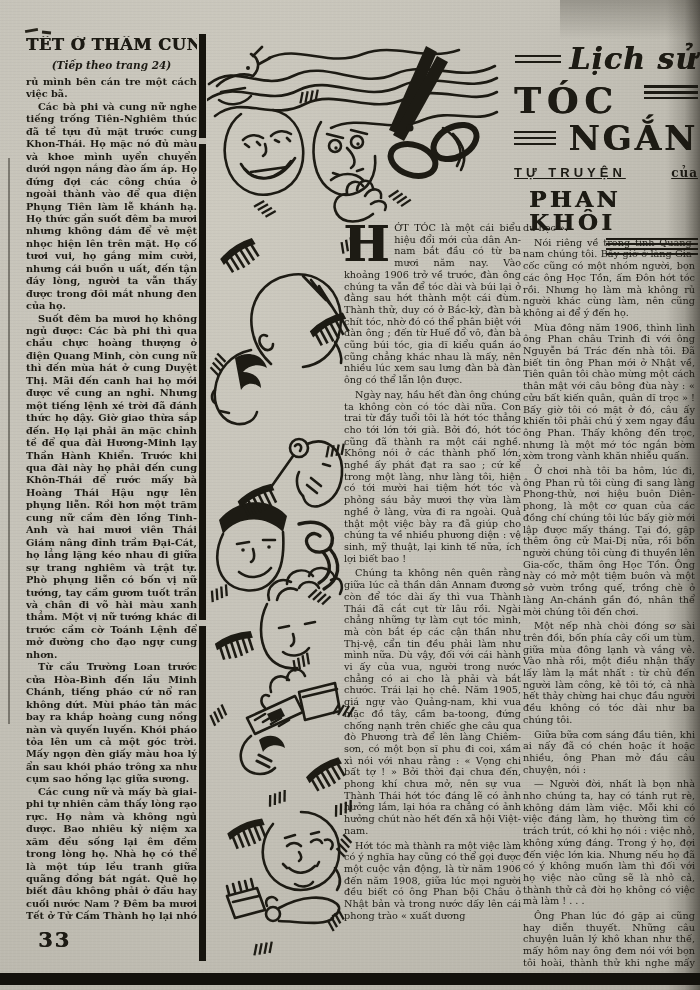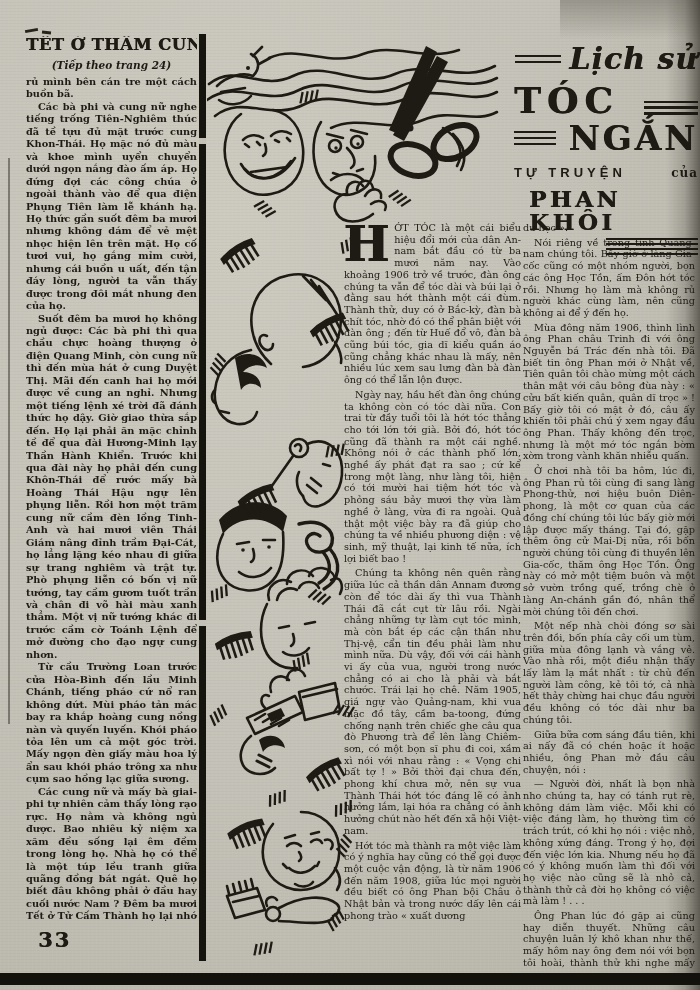--- a/index.html
+++ b/index.html
@@ -38,28 +38,28 @@
   .divider .g1 { top:104px; } .divider .g2 { top:586px; }
 
   .illus { position:absolute; left:207px; top:28px; }
 
   
   .rhead { position:absolute; left:514px; top:44px; width:184px; }
   .lines i { display:block; height:2.4px; background:#1d1b14; margin:3.4px 0; }
   .krow { display:flex; align-items:center; justify-content:flex-end; gap:8px; }
   .krow .lines { width:46px; }
   .kicker { font:italic 700 30px/1 "DejaVu Serif", serif; letter-spacing:1px; text-shadow:0.4px 0 0 currentColor; }
-  .trow1 { display:flex; align-items:flex-end; gap:25px; margin-top:8px; }
+  .trow1 { display:flex; align-items:flex-start; gap:25px; margin-top:8px; }
   .t1 { font:700 36px/1 "DejaVu Serif", serif; letter-spacing:6px; text-shadow:0.6px 0 0 currentColor; }
   .grow { flex:1; }
   .trow2 { display:flex; align-items:center; gap:8px; margin-top:3px; }
   .trow2 .lines { width:42px; }
   .t2 { flex:1; text-align:right; font:700 34px/1 "DejaVu Serif", serif; letter-spacing:3px; text-shadow:0.6px 0 0 currentColor; }
   .srow { display:flex; justify-content:space-between; align-items:baseline; margin-top:11px;
-    font:700 13px/1 "Liberation Sans", sans-serif; letter-spacing:4px; }
+    font:700 13px/1 "Liberation Sans", sans-serif; letter-spacing:4px;text-decoration:underline; }
   .srow .cua { font:700 12px/1 "DejaVu Serif", serif; letter-spacing:1px; }
   .arow { margin-top:8px; font:700 23px/1 "DejaVu Serif", serif; letter-spacing:3.5px; text-shadow:0.6px 0 0 currentColor;margin-left:15px; }
   .underl { width:92px; margin:5px 0 0 auto; }
   .underl i { display:block; height:2px; background:#1d1b14; margin:3px 0; }
 
   
   .colA, .colB { position:absolute; top:222px; height:747px; overflow:hidden; }
   .colA { left:344px; width:177px; }
   .colB { left:523px; width:172px; }
   .colA p, .colB p { margin:0 0 3px; text-indent:11px; text-align:justify; font:400 9.7px/11.7px "DejaVu Serif", serif; }
@@ -72,21 +72,21 @@
 
 <div class="page">
   <div class="grain"></div>
   <div class="left-line"></div>
   <div class="mark m1"></div>
   <div class="mark m2"></div>
 
   <section class="leftcol">
     <h1>TẾT Ở THÂM CUNG</h1>
     <div class="subtitle">(Tiếp theo trang 24)</div>
-    <p class="noindent">rủ mình bên cán tre một cách buồn bã.</p>
+    <p class="noindent">rủ mình bên cán tre một cách việc bã.</p>
     <p>Các bà phi và cung nữ nghe tiếng trống Tiên-Nghiêm thúc đã tề tựu đủ mặt trước cung Khon-Thái. Họ mặc nó đủ màu và khoe mình uyển chuyển dưới ngọn nắng đào ấm áp. Họ đứng đợi các công chúa ở ngoài thành vào để qua điện Phụng Tiên làm lễ khánh hạ. Họ thức gần suốt đêm ba mươi nhưng không dám để vẻ mệt nhọc hiện lên trên mặt. Họ cố tươi vui, họ gắng mỉm cười, nhưng cái buồn u uất, đến tận đáy lòng, người ta vẫn thấy được trong đôi mắt nhung đen của họ.</p>
     <p>Suốt đêm ba mươi họ không ngủ được: Các bà phi thì qua chầu chực hoàng thượng ở điện Quang Minh, còn cung nữ thì đến mùa hát ở cung Duyệt Thị. Mãi đến canh hai họ mới được về cung an nghỉ. Nhưng một tiếng lệnh xé trời đã đánh thức họ dậy. Giờ giao thừa sắp đến. Họ lại phải ăn mặc chỉnh tề để qua đài Hương-Minh lạy Thần Hành Khiển. Trước khi qua đài này họ phải đến cung Khôn-Thái để rước mấy bà Hoàng Thái Hậu ngự lên phụng liễn. Rồi hơn một trăm cung nữ cầm đèn lồng Tinh-Anh và hai mươi viên Thái Giám nâng đỉnh trầm Đại-Cát, họ lẳng lặng kéo nhau đi giữa sự trang nghiêm và trật tự. Phò phụng liễn có bốn vị nữ tướng, tay cầm gươm tuốt trần và chân đi võ hài màu xanh thẳm. Một vị nữ tướng khác đi trước cầm cờ Toánh Lệnh để mở đường cho đạo ngự cung nhơn.</p>
     <p>Từ cầu Trường Loan trước cửa Hòa-Bình đến lầu Minh Chánh, tiếng pháo cứ nổ ran không dứt. Mùi pháo tản mác bay ra khắp hoàng cung nồng nàn và quyến luyến. Khói pháo tỏa lên um cả một góc trời. Mấy ngọn đèn giấy màu hoa lý ẩn sau khói pháo trông xa như cụm sao hồng lạc giữa sương.</p>
     <p>Các cung nữ và mấy bà giai-phi tự nhiên cảm thấy lòng rạo rực. Họ nằm và không ngủ được. Bao nhiêu kỷ niệm xa xăm đều sống lại êm đềm trong lòng họ. Nhà họ có thể là một túp lều tranh giữa quãng đồng bát ngát. Quê họ biết đâu không phải ở đầu hay cuối nước Nam ? Đêm ba mươi Tết ở Tử Cấm Thành họ lại nhớ đến đêm ba mươi của bao ngày xuân xa cũ. Họ tìm nhau để kể cho nhau nghe những ngày thơ ấu của họ trên áng cỏ đồng sương. Họ kể và lòng họ đau đến chảy nước mắt lúc nào không biết.</p>
 
   </section>
 
   <div class="divider">
     <span class="gap g1"></span>
       <span class="gap g2"></span>

